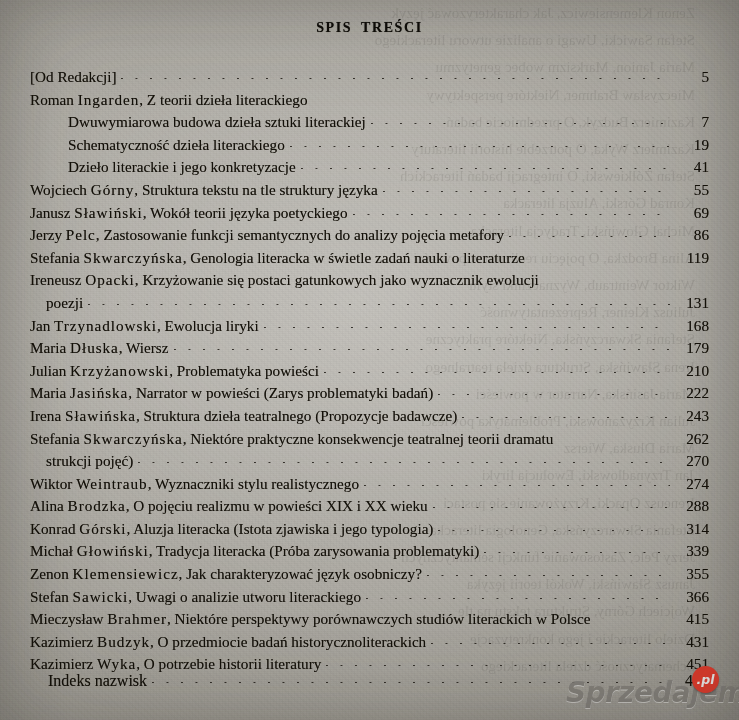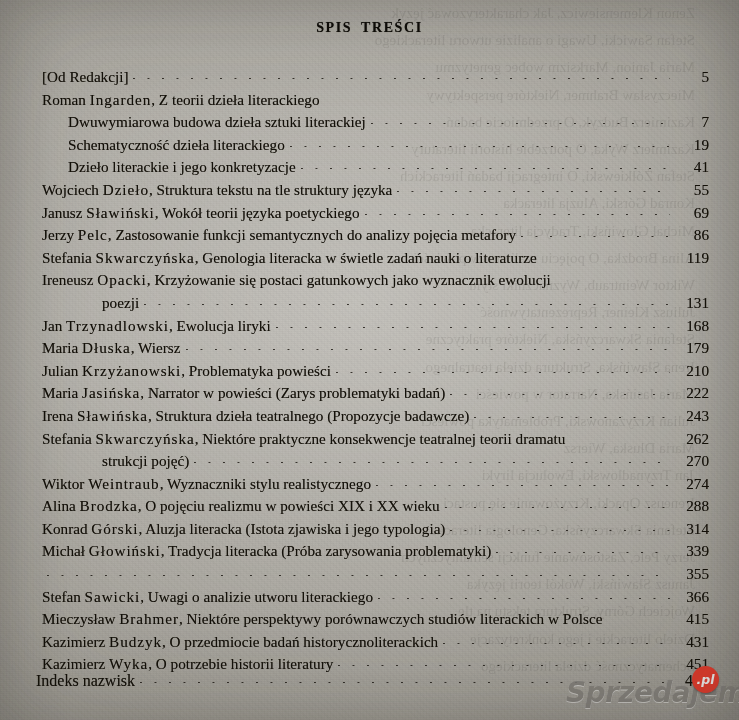--- a/index.html
+++ b/index.html
@@ -85,26 +85,26 @@
     font-size: 15.2px;
     line-height: 22.6px;
     min-height: 22.6px;
   }
 
   
   .ln {
     position: relative;
     display: flex;
     align-items: baseline;
-    padding-left: 42px;
+    padding-left: 30px;
     padding-right: 30px;
     white-space: nowrap;
   }
   .ln.indent-1 { padding-left: 68px; }
-  .ln.indent-2 { padding-left: 102px; }
+  .ln.indent-2 { padding-left: 46px; }
 
   .txt {
     color: #131009;
     text-shadow: 0 0 .55px rgba(35,30,22,.5);
   }
   .txt .au {
     letter-spacing: .95px;
     margin-top: 29px;
   }
 
@@ -134,21 +134,21 @@
     flex: 0 0 auto;
     width: 34px;
     text-align: right;
     color: #131009;
     text-shadow: 0 0 .55px rgba(35,30,22,.5);
   }
   .pg.empty { visibility: hidden; }
 
   
   .index-block { position: absolute; left: 0; right: 0; top: 672px; }
-  .index-block .ln { padding-left: 36px; }
+  .index-block .ln { padding-left: 48px; }
 
   
   #watermark {
     position: absolute;
     left: 566px;
     top: 676px;
     pointer-events: none;
     user-select: none;
   }
   #watermark .wm-text {
@@ -251,21 +251,21 @@
             <span class="pg">19</span>
           </div>
           <div class="ln indent-1">
             <span class="txt wsp3">Dzieło literackie i jego konkretyzacje</span>
             <span class="leader"></span>
             <span class="pg">41</span>
           </div>
         </div>
         <div class="entry">
           <div class="ln">
-            <span class="txt wsp2">Wojciech <span class="au">Dzieło</span>, Struktura tekstu na tle struktury języka</span>
+            <span class="txt wsp2">Wojciech <span class="au">Górny</span>, Struktura tekstu na tle struktury języka</span>
             <span class="leader"></span>
             <span class="pg">55</span>
           </div>
         </div>
         <div class="entry">
           <div class="ln">
             <span class="txt wsp2">Janusz <span class="au">Sławiński</span>, Wokół teorii języka poetyckiego</span>
             <span class="leader"></span>
             <span class="pg">69</span>
           </div>
@@ -368,20 +368,21 @@
         </div>
         <div class="entry">
           <div class="ln">
             <span class="txt wsp3">Michał <span class="au">Głowiński</span>, Tradycja literacka (Próba zarysowania problematyki)</span>
             <span class="leader"></span>
             <span class="pg">339</span>
           </div>
         </div>
         <div class="entry">
           <div class="ln">
+            <span class="txt wsp2">Zenon <span class="au">Klemensiewicz</span>, Jak charakteryzować język osobniczy?</span>
             <span class="leader"></span>
             <span class="pg">355</span>
           </div>
         </div>
         <div class="entry">
           <div class="ln">
             <span class="txt wsp2">Stefan <span class="au">Sawicki</span>, Uwagi o analizie utworu literackiego</span>
             <span class="leader"></span>
             <span class="pg">366</span>
           </div>

